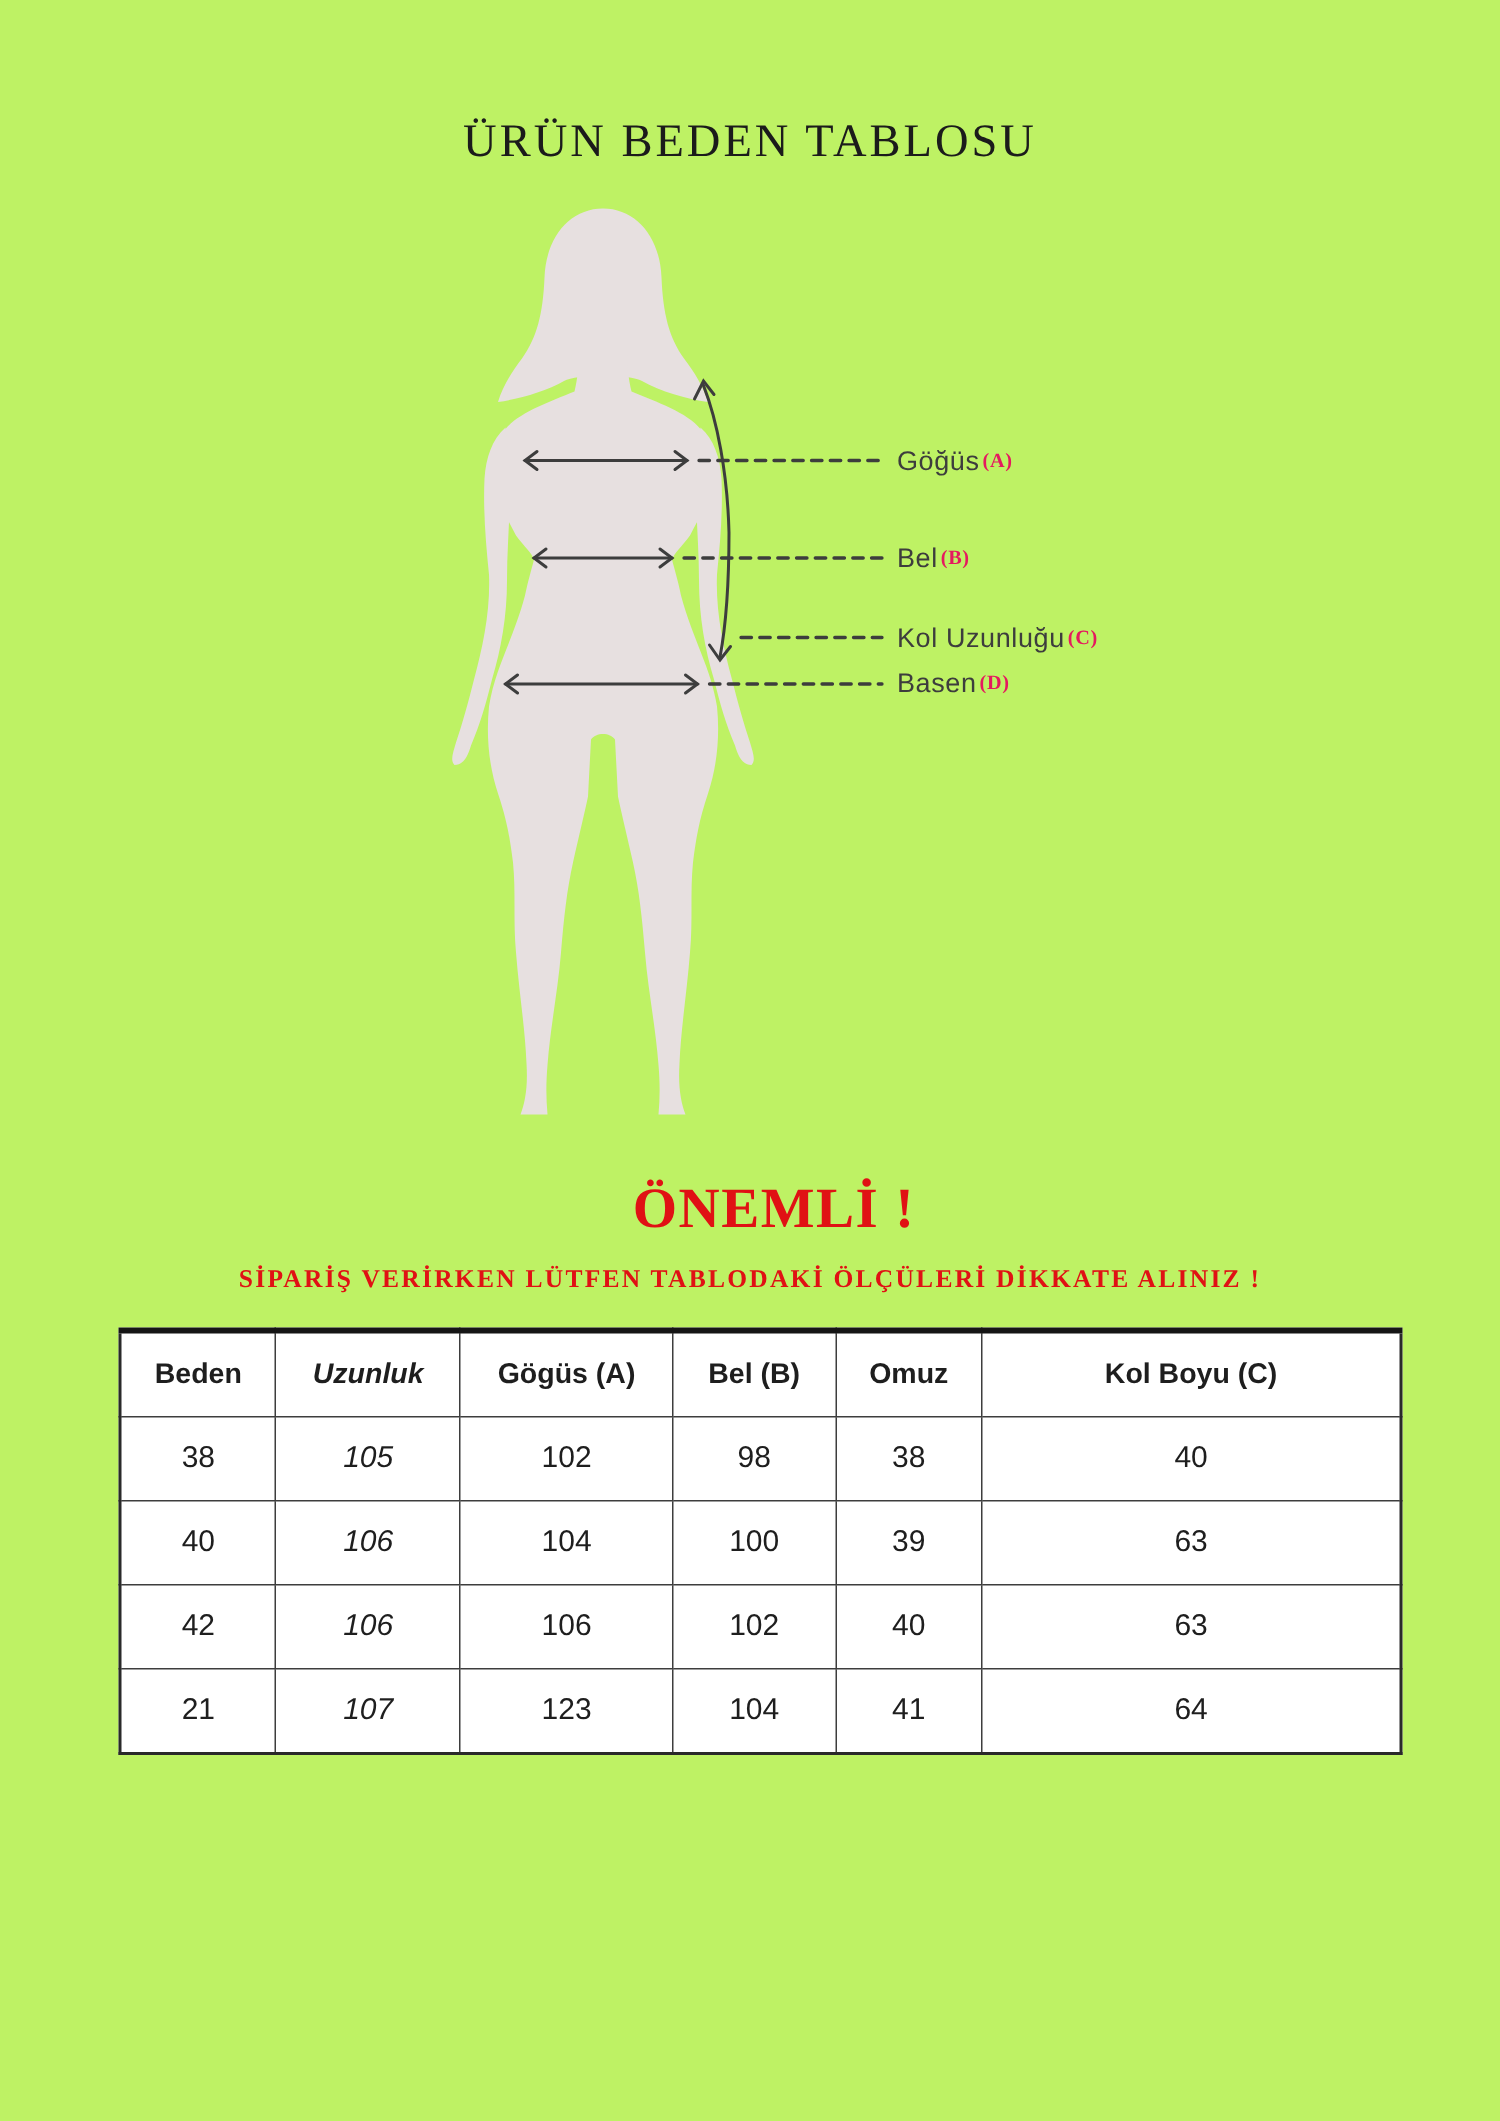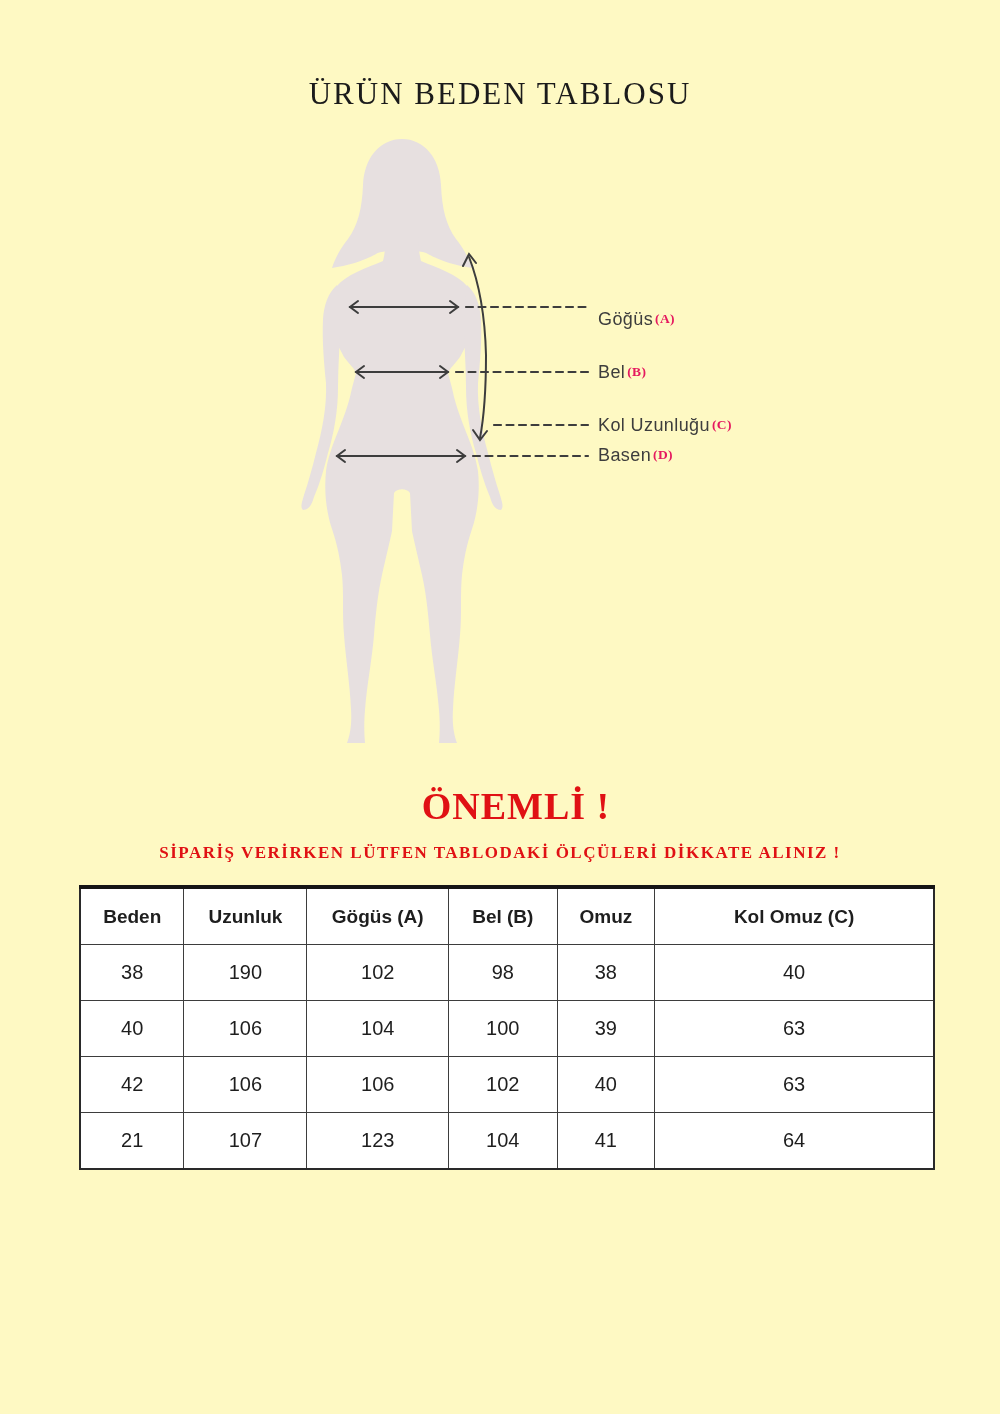--- a/index.html
+++ b/index.html
@@ -1,46 +1,46 @@
 <!DOCTYPE html>
 <html><head>
 <meta charset="utf-8">
 <style>
   html,body{margin:0;padding:0;background:#ffffff;}
-  .page{position:relative;width:1000px;height:1414px;background:#fef9c3;overflow:hidden;
+  .page{position:relative;width:1000px;height:1414px;background:#bef264;overflow:hidden;
         font-family:"Liberation Sans",sans-serif;}
 
   .page-title{position:absolute;top:76px;left:0;width:1000px;margin:0;text-align:center;
         font-family:"Liberation Serif",serif;font-weight:400;font-size:31px;color:#1b1b1b;
         letter-spacing:2px;}
 
   .figure-wrap{position:absolute;left:280px;top:135px;width:720px;height:615px;}
   .figure-wrap svg{position:absolute;left:0;top:0;}
 
   .m-label{position:absolute;left:318px;height:24px;line-height:24px;
         font-size:18px;color:#3d3d3d;letter-spacing:0.4px;white-space:nowrap;}
   .m-label .ltr{font-family:"Liberation Serif",serif;font-weight:bold;font-size:13.5px;
         color:#e5195f;position:relative;top:-2px;margin-left:2px;}
-  .lbl-0{top:172px;} .lbl-1{top:225px;} .lbl-2{top:278px;} .lbl-3{top:308px;}
+  .lbl-0{top:160px;} .lbl-1{top:225px;} .lbl-2{top:278px;} .lbl-3{top:308px;}
 
   .important{position:absolute;top:784px;left:0;width:1000px;text-align:center;
         font-family:"Liberation Serif",serif;font-weight:bold;font-size:38px;color:#e01114;
         letter-spacing:1px;padding-left:16px;}
   .warning{position:absolute;top:843px;left:0;width:1000px;text-align:center;
         font-family:"Liberation Serif",serif;font-weight:bold;font-size:17px;color:#e01114;
         letter-spacing:1.5px;white-space:nowrap;}
 
   table.size-table{position:absolute;left:79px;top:885px;width:856px;height:281px;
         border-collapse:collapse;table-layout:fixed;background:#fff;}
   table.size-table{border:2px solid #2a2a2a;border-top:4px solid #151515;}
   .size-table th,.size-table td{border:1.6px solid #3d3d3d;text-align:center;vertical-align:middle;
         font-family:"Liberation Sans",sans-serif;color:#1e1e1e;padding:0;}
   .size-table th{font-weight:bold;font-size:19px;height:55px;}
   .size-table td{font-weight:400;font-size:20px;height:55px;}
-  .c0{width:12.1%;} .c1{width:14.4%;} .c2{width:16.6%;} .c3{width:12.7%;} .c4{width:11.4%;} .c5{width:32.8%;}
+  .c0{width:12.1%;} .c1{width:14.4%;font-style:italic;} .c2{width:16.6%;} .c3{width:12.7%;} .c4{width:11.4%;} .c5{width:32.8%;}
 </style>
 </head>
 <body>
 
 <div class="page">
 
   <h1 class="page-title">ÜRÜN BEDEN TABLOSU</h1>
 
   <div class="figure-wrap">
     <svg width="315" height="615" viewBox="0 0 315 615">
@@ -119,27 +119,27 @@
   <div class="warning">SİPARİŞ VERİRKEN LÜTFEN TABLODAKİ ÖLÇÜLERİ DİKKATE ALINIZ !</div>
 
   <table class="size-table">
     <thead>
       <tr>
           <th class="c0">Beden</th>
           <th class="c1">Uzunluk</th>
           <th class="c2">Gögüs (A)</th>
           <th class="c3">Bel (B)</th>
           <th class="c4">Omuz</th>
-          <th class="c5">Kol Omuz (C)</th>
+          <th class="c5">Kol Boyu (C)</th>
         </tr>
     </thead>
     <tbody>
         <tr>
           <td class="c0">38</td>
-          <td class="c1">190</td>
+          <td class="c1">105</td>
           <td class="c2">102</td>
           <td class="c3">98</td>
           <td class="c4">38</td>
           <td class="c5">40</td>
         </tr>
         <tr>
           <td class="c0">40</td>
           <td class="c1">106</td>
           <td class="c2">104</td>
           <td class="c3">100</td>

